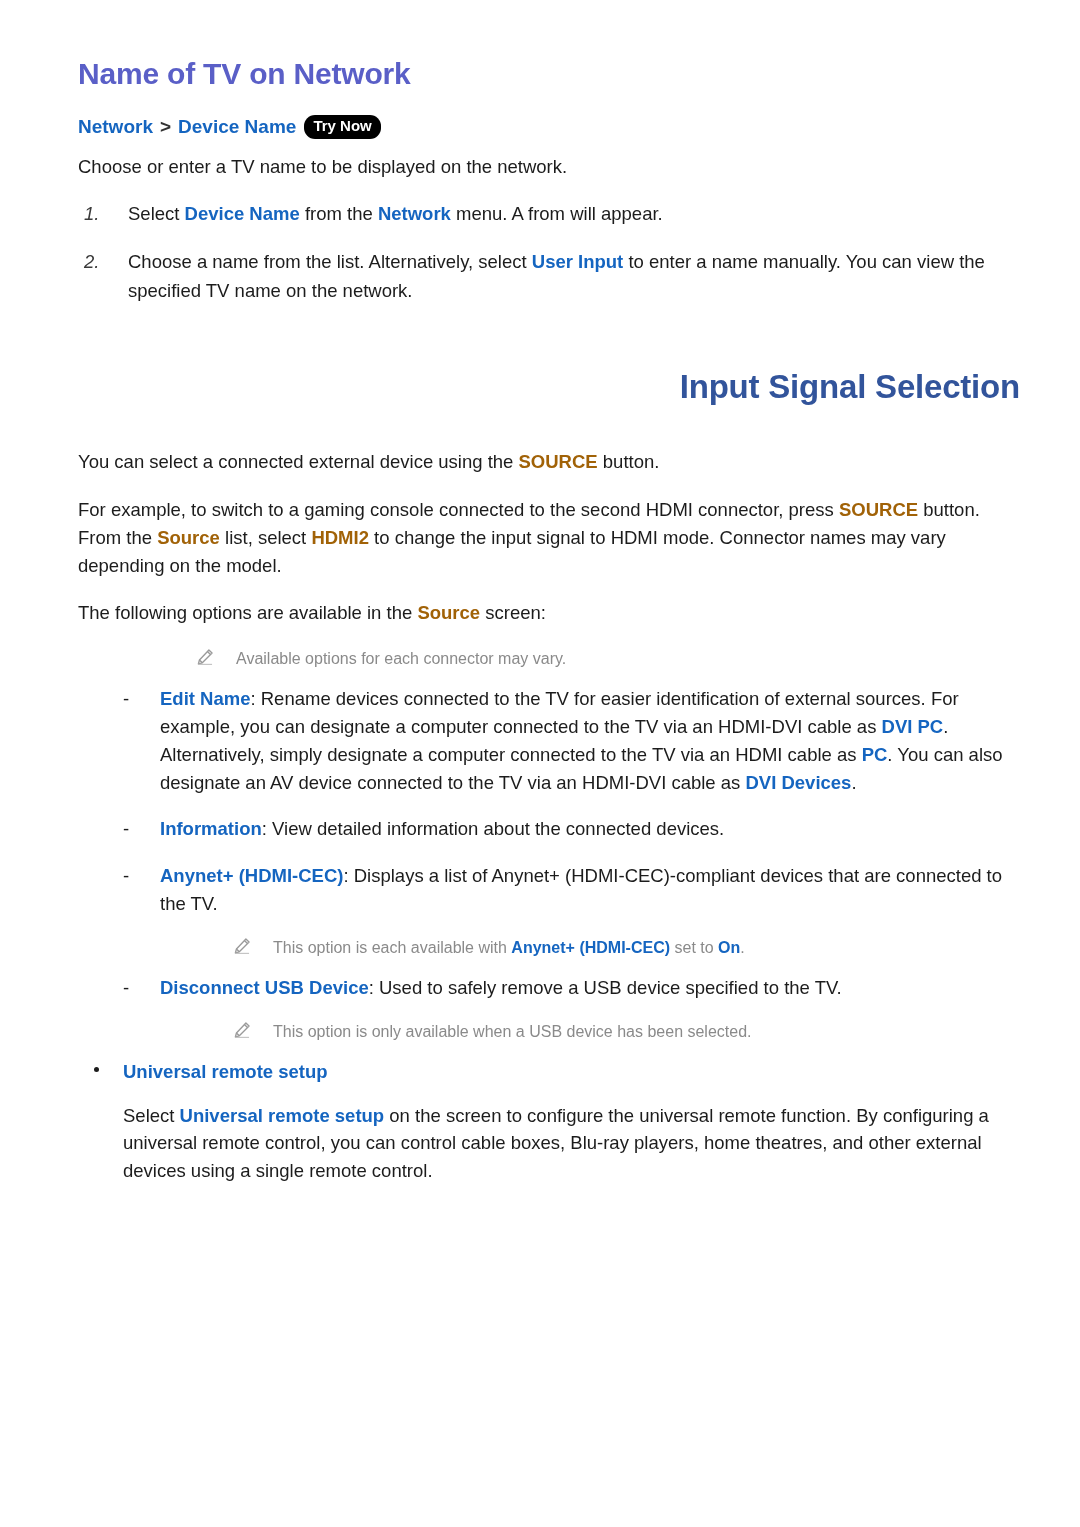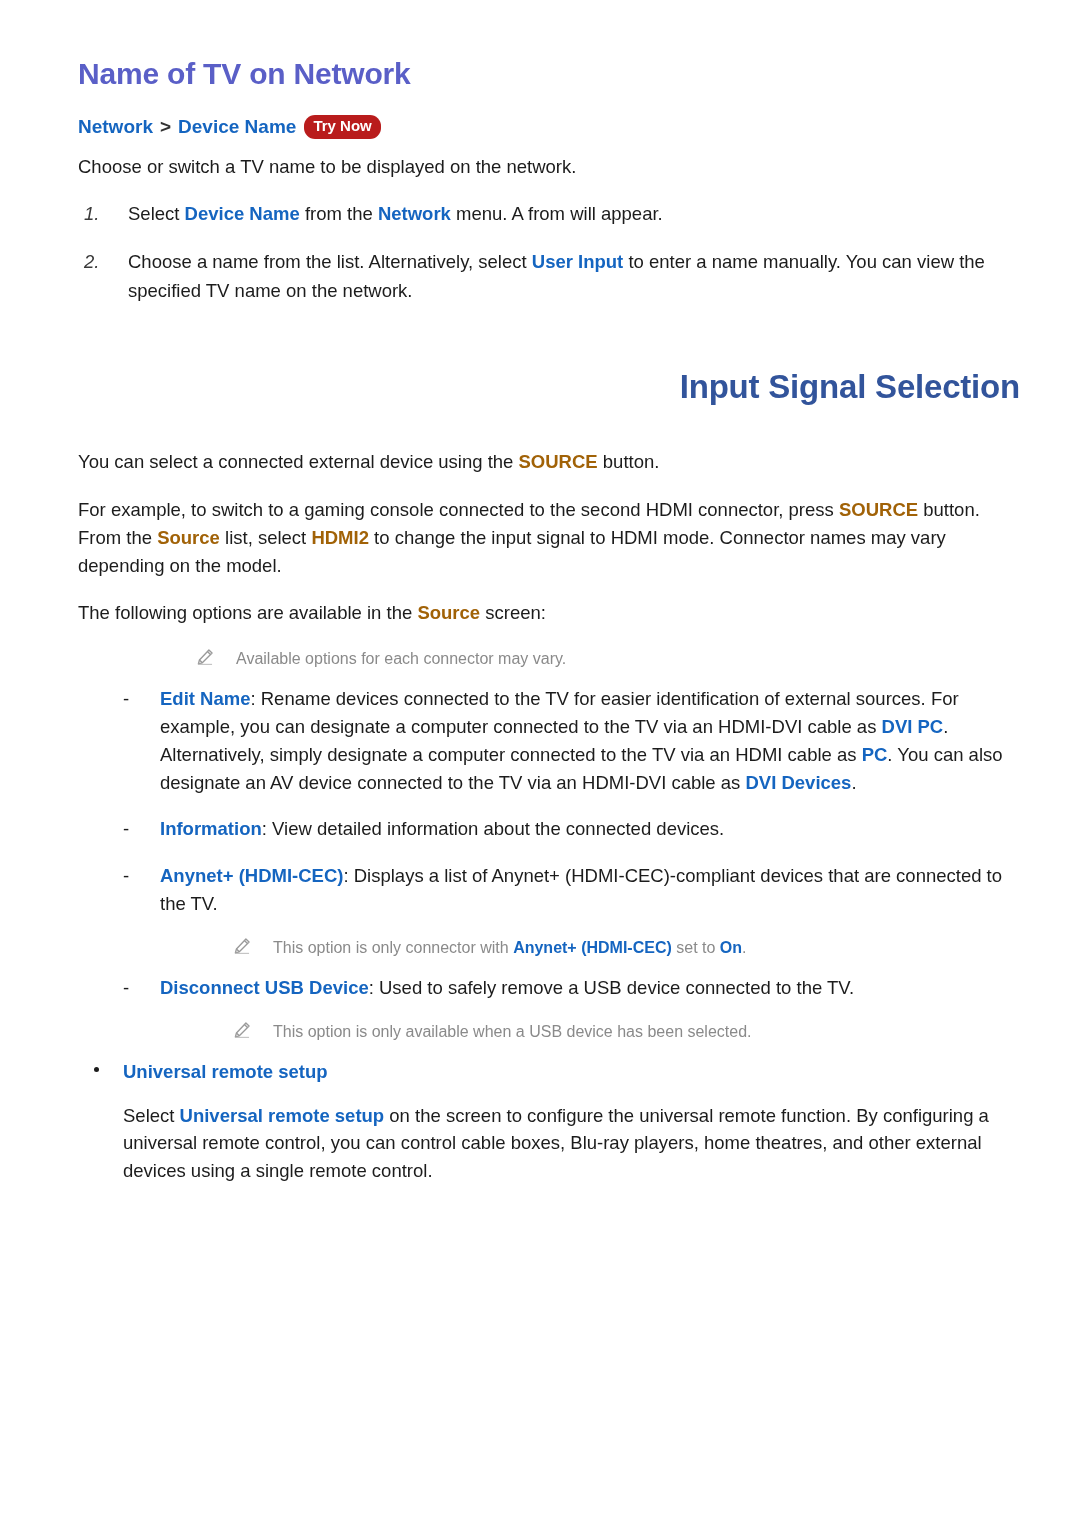--- a/index.html
+++ b/index.html
@@ -52,21 +52,21 @@
     flex-wrap: wrap;
     line-height: 1.4;
   }
   .breadcrumb .sep {
     color: #333;
     margin: 0 7px;
     font-weight: bold;
   }
   .try-now {
     display: inline-block;
-    background: #b91c1c;
+    background: #000000;
     color: #ffffff;
     font-size: 15px;
     font-weight: bold;
     border-radius: 11px;
     padding: 2px 9px 3px 9px;
     margin-left: 8px;
     line-height: 1.25;
     white-space: nowrap;
   }
 
@@ -181,21 +181,21 @@
 
   <h1 class="h1-purple">Name of TV on Network</h1>
 
   <div class="breadcrumb">
     <span>Network</span>
     <span class="sep">&gt;</span>
     <span>Device Name</span>
     <span class="try-now">Try Now</span>
   </div>
 
-  <p class="body">Choose or switch a TV name to be displayed on the network.</p>
+  <p class="body">Choose or enter a TV name to be displayed on the network.</p>
 
   <ol class="steps">
     <li>
       <span class="num">1.</span><span>Select </span><span class="kw-blue">Device Name</span><span> from the </span><span class="kw-blue">Network</span><span> menu. A from will appear.</span>
     </li>
     <li>
       <span class="num">2.</span><span>Choose a name from the list. Alternatively, select </span><span class="kw-blue">User Input</span><span> to enter a name manually. You can view the specified TV name on the network.</span>
     </li>
   </ol>
 
@@ -233,26 +233,26 @@
     </li>
   </ul>
 
   <div class="note indent-2">
     <svg class="pencil" viewBox="0 0 24 24">
       <path d="M17.2 2.6 L21.4 6.8 L8.4 19.8 L3.2 21.2 L4.6 16 Z" fill="none" stroke="#9a9a9a" stroke-width="1.8" stroke-linejoin="round"></path>
       <path d="M15.2 4.6 L19.4 8.8" stroke="#9a9a9a" stroke-width="1.8"></path>
       <path d="M4.6 16 L8.4 19.8" stroke="#9a9a9a" stroke-width="1.8"></path>
       <path d="M2.6 21.8 L21.4 21.8" stroke="#bdbdbd" stroke-width="1.4"></path>
     </svg>
-    <span>This option is only connector with </span><span class="nkw">Anynet+ (HDMI-CEC)</span><span> set to </span><span class="nkw">On</span><span>.</span>
+    <span>This option is each available with </span><span class="nkw">Anynet+ (HDMI-CEC)</span><span> set to </span><span class="nkw">On</span><span>.</span>
   </div>
 
   <ul class="dashes">
     <li class="dash">
-      <span class="dashmark">-</span><span class="kw-blue">Disconnect USB Device</span><span>: Used to safely remove a USB device connected to the TV.</span>
+      <span class="dashmark">-</span><span class="kw-blue">Disconnect USB Device</span><span>: Used to safely remove a USB device specified to the TV.</span>
     </li>
   </ul>
 
   <div class="note indent-2">
     <svg class="pencil" viewBox="0 0 24 24">
       <path d="M17.2 2.6 L21.4 6.8 L8.4 19.8 L3.2 21.2 L4.6 16 Z" fill="none" stroke="#9a9a9a" stroke-width="1.8" stroke-linejoin="round"></path>
       <path d="M15.2 4.6 L19.4 8.8" stroke="#9a9a9a" stroke-width="1.8"></path>
       <path d="M4.6 16 L8.4 19.8" stroke="#9a9a9a" stroke-width="1.8"></path>
       <path d="M2.6 21.8 L21.4 21.8" stroke="#bdbdbd" stroke-width="1.4"></path>
     </svg>

